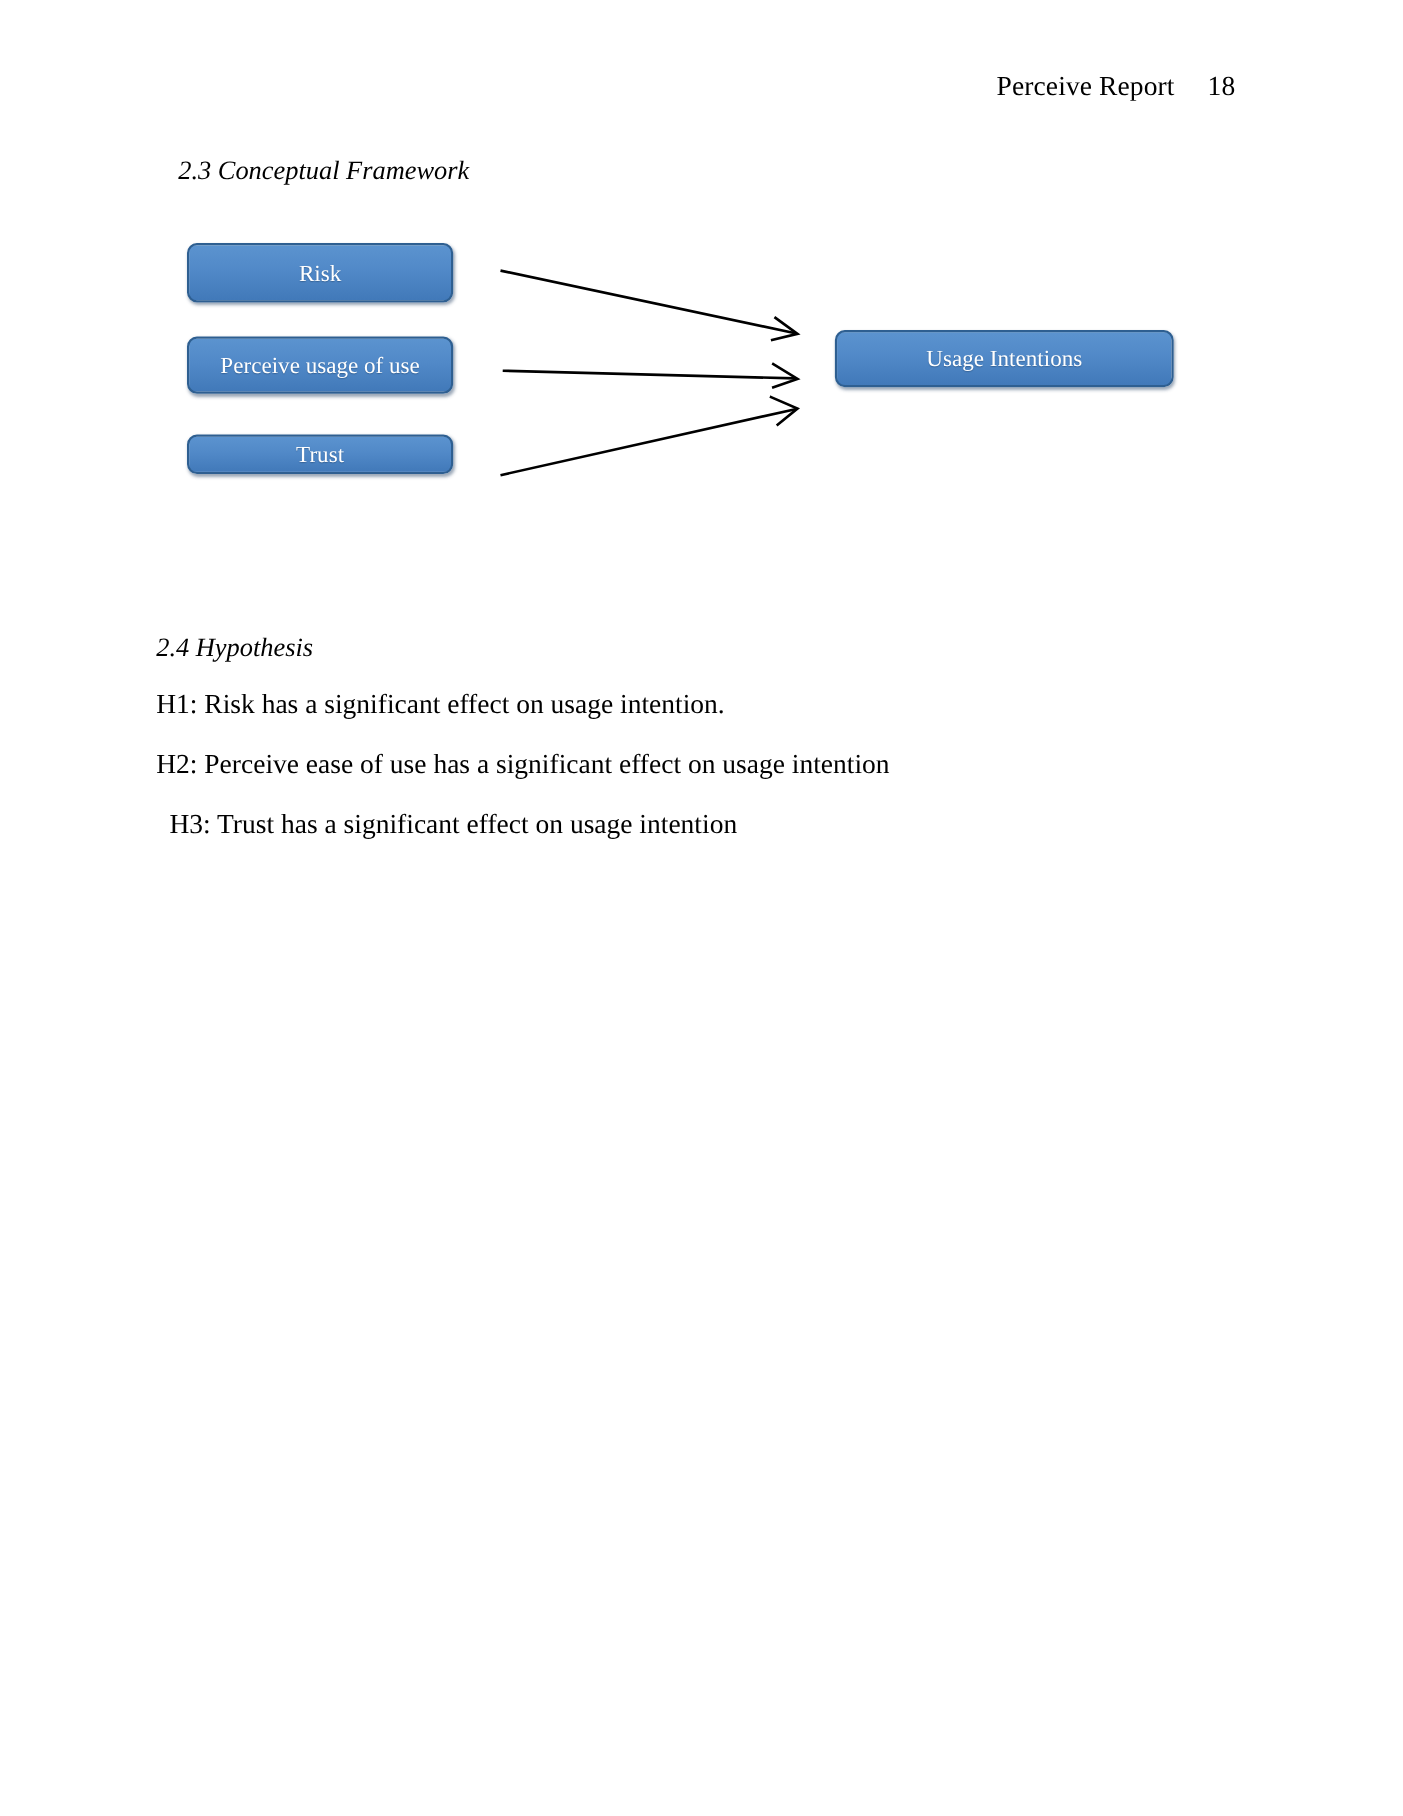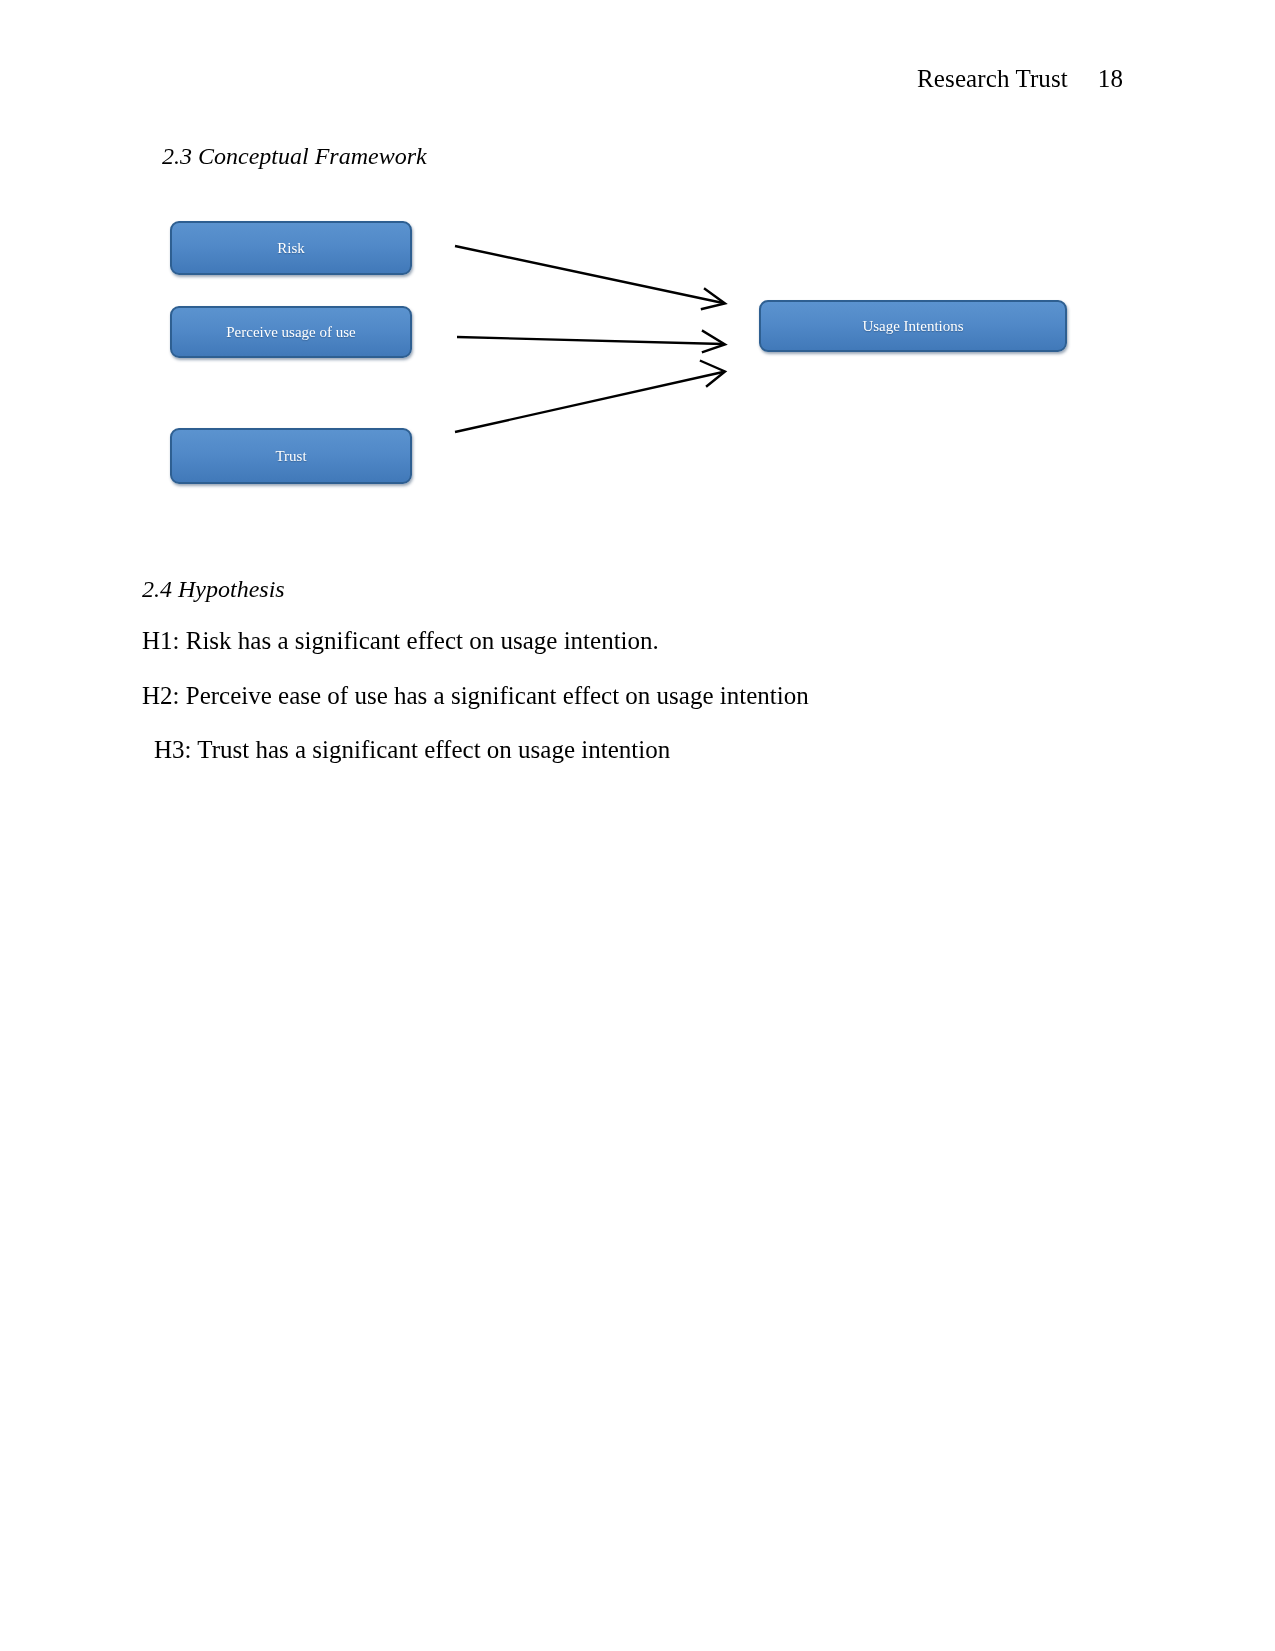--- a/index.html
+++ b/index.html
@@ -79,58 +79,57 @@
     position: absolute;
     box-sizing: border-box;
     border: 2px solid #2e5f91;
     border-radius: 9px;
     background: linear-gradient(to bottom, #5b93cf 0%, #5189c8 45%, #4179b9 100%);
     box-shadow: 1px 2px 3px rgba(30, 60, 95, 0.45);
     display: flex;
     align-items: center;
     justify-content: center;
     color: #ffffff;
-    font-size: 15px;
+    font-size: 21px;
     line-height: 1;
     text-shadow: 0 1px 1px rgba(20, 45, 75, 0.35);
     white-space: nowrap;
   }
   #node-risk {
     left: 28px;
     top: 25px;
     width: 242px;
     height: 54px;
   }
   #node-ease {
     left: 28px;
     top: 110px;
     width: 242px;
     height: 52px;
   }
   #node-trust {
     left: 28px;
     top: 199px;
     width: 242px;
-    height: 56px;
-    margin-top: 33px;
+    height: 36px;
   }
   #node-usage {
     left: 617px;
     top: 104px;
     width: 308px;
     height: 52px;
   }
 </style>
 </head>
 <body>
 
 <div class="page">
 
   <div class="doc-header">
-    <span class="header-title">Research Trust</span>
+    <span class="header-title">Perceive Report</span>
     <span class="header-page">18</span>
   </div>
 
   <div class="section-heading" id="heading-framework">2.3 Conceptual Framework</div>
 
   <div class="framework-diagram">
 
     <svg class="arrow-layer" viewBox="0 0 960 280" width="960" height="280">
 
       <g>

